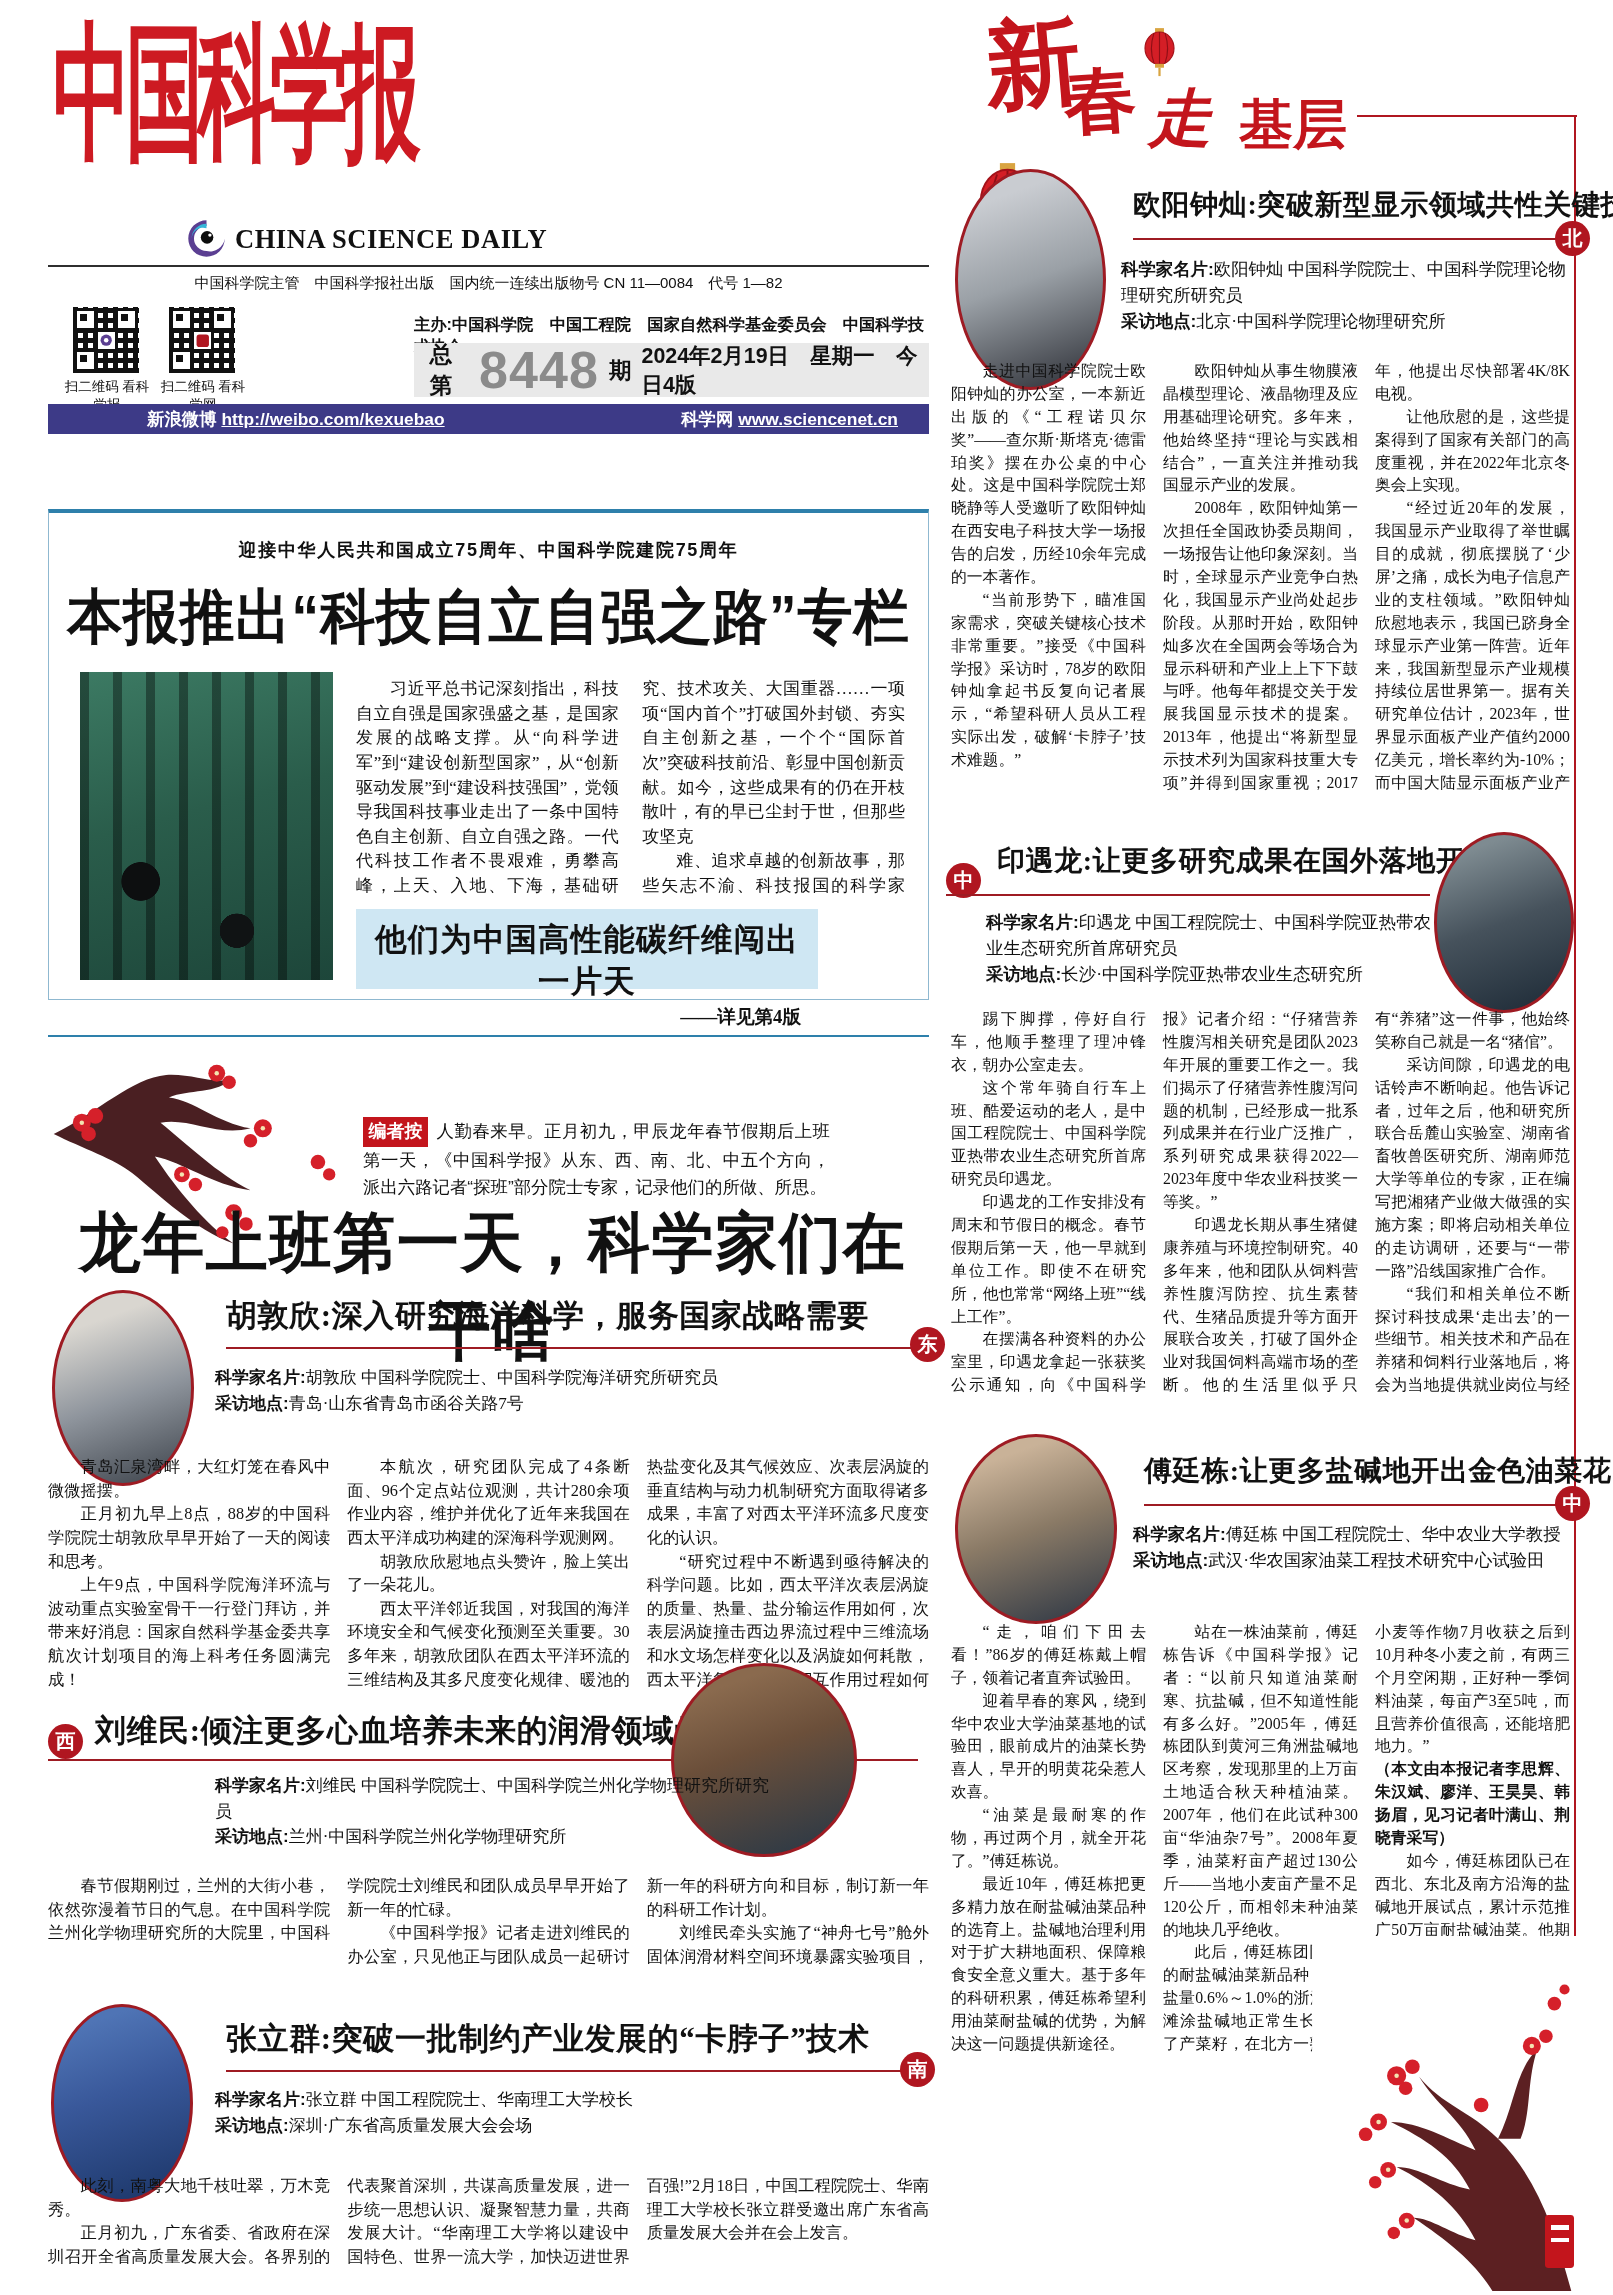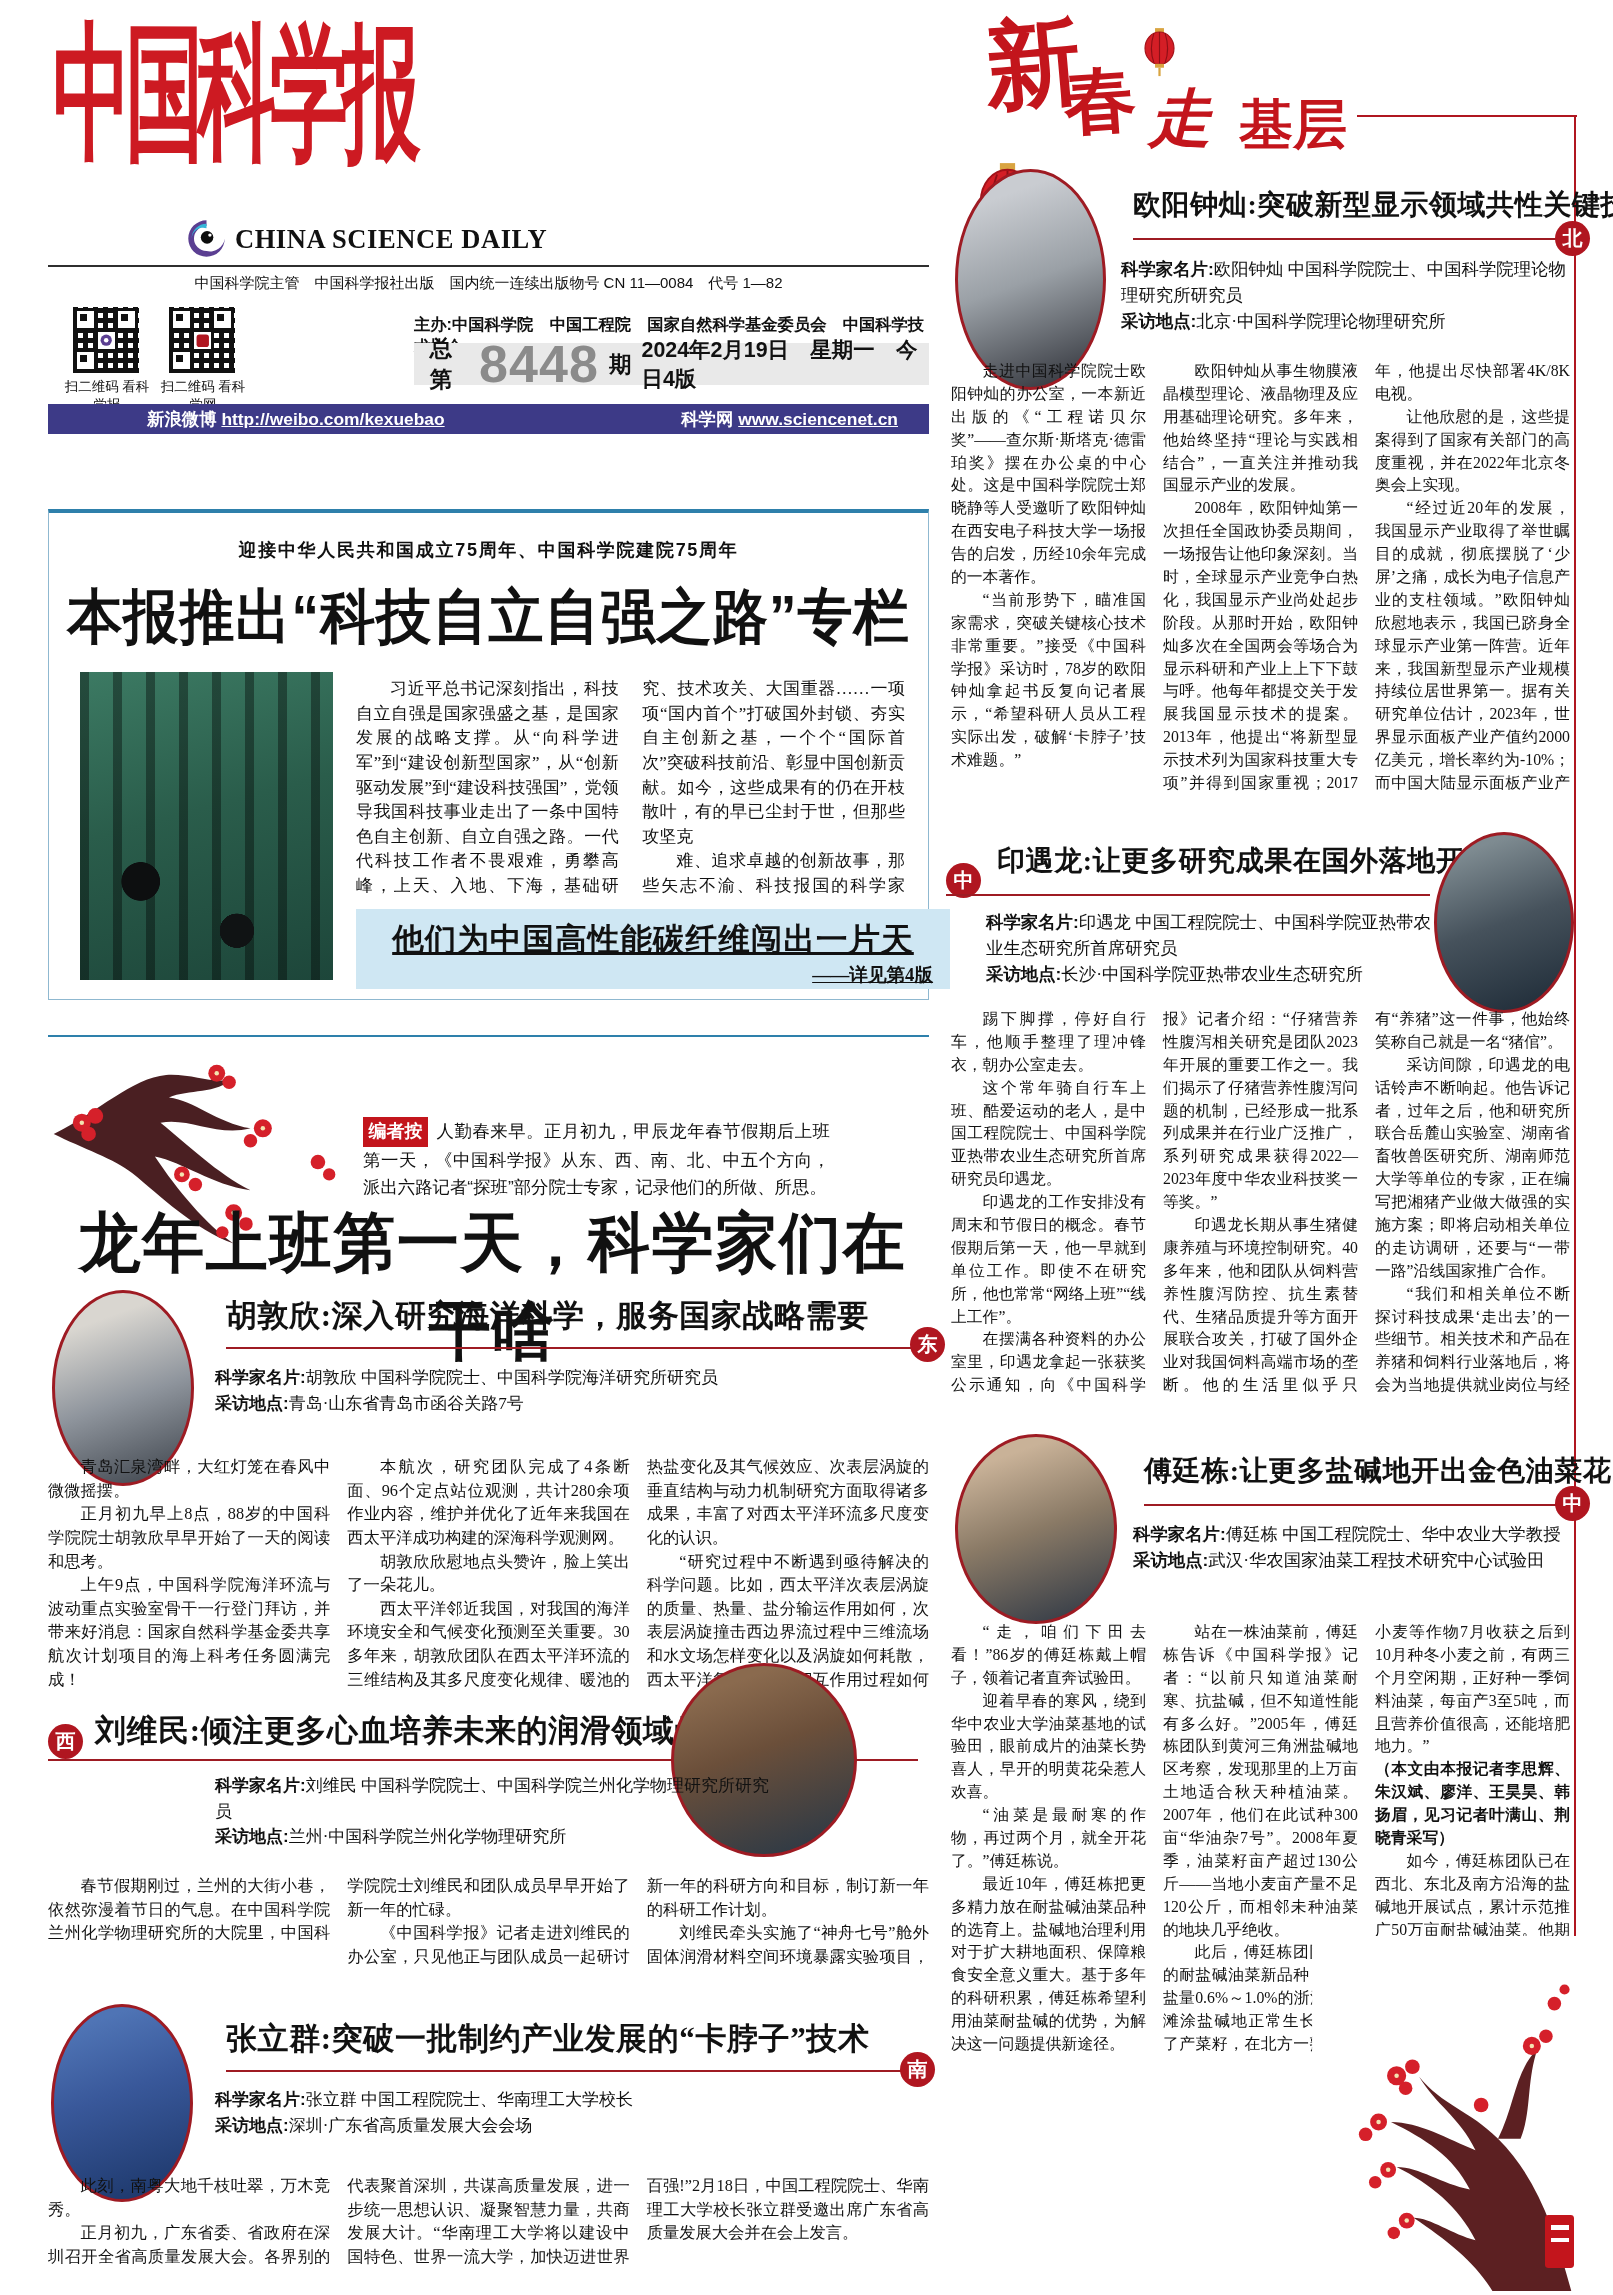--- a/index.html
+++ b/index.html
@@ -17,21 +17,21 @@
   .qr{width:66px;height:66px;position:relative;
       background:repeating-linear-gradient(90deg,#111 0 5px,transparent 5px 10px),
                  repeating-linear-gradient(0deg,#111 0 5px,#fff 5px 10px);}
   .qr .eye{position:absolute;width:17px;height:17px;border:3.9px solid #111;background:#fff;}
   .qr .eye i{position:absolute;left:2.8px;top:2.8px;width:6.8px;height:6.8px;background:#111;display:block;}
   .qr .eye.tl{left:1.1px;top:1.1px}.qr .eye.tr{right:1.1px;top:1.1px}.qr .eye.bl{left:1.1px;bottom:1.1px}
   .qr .logo-center{position:absolute;left:25px;top:25px;width:17px;height:17px;background:#fff;
       display:flex;align-items:center;justify-content:center;}
   .qr-caption{font-size:13.5px;width:96px;text-align:center;}
   #organizer-line{left:414px;top:314px;width:515px;font-size:16.3px;font-weight:bold;}
-  #issue-bar{left:414px;top:343px;width:515px;height:42px;background:#e9e9e9;
+  #issue-bar{left:414px;top:343px;width:515px;height:54px;background:#e9e9e9;
      display:flex;align-items:center;gap:10px;padding-left:15.8px;box-sizing:border-box;}
   #issue-bar .pre{font-size:22.5px;font-weight:bold;}
   #issue-bar .num{font-size:52px;font-weight:900;color:#8b8b8b;line-height:1;letter-spacing:1.1px;}
   #issue-bar .date{font-size:21.4px;font-weight:bold;}
   #weibo-bar{left:48px;top:404px;width:881px;height:30px;background:#3d3a87;color:#fff;
      display:flex;align-items:center;justify-content:space-between;
      padding:0 31px 0 99px;box-sizing:border-box;font-size:17.4px;font-weight:bold;}
   #weibo-bar a{color:#fff;text-decoration:underline;font-weight:bold;}
   
   #feature-box{left:48px;top:509px;width:881px;height:491px;box-sizing:border-box;
@@ -41,22 +41,22 @@
      letter-spacing:1.1px;transform:scaleY(1.08);transform-origin:top;}
   #feature-img{left:31px;top:159px;width:253px;height:308px;
      background:
        radial-gradient(circle at 24% 68%,#0d0f10 0 19px,transparent 19.7px),
        radial-gradient(circle at 62% 84%,#101314 0 17px,transparent 17.4px),
        repeating-linear-gradient(90deg,rgba(0,0,0,.38) 0 9px,transparent 9px 33px),
        linear-gradient(165deg,#3c7a63 0%,#2a5d4b 45%,#1d463a 100%);}
   #feature-cols{left:307px;top:164px;width:549px;height:222px;column-count:2;column-gap:23.6px;
      font-size:17px;line-height:1.45;text-align:justify;overflow:hidden;}
   #feature-cols p{margin:0;text-indent:2em;}
-  #feature-banner{left:307px;top:396px;width:594px;height:80px;background:#cfe7f3;
-     box-sizing:border-box;padding:10px 17px 0 17px;text-decoration:underline;}
+  #feature-banner{left:307px;top:396px;width:462px;height:80px;background:#cfe7f3;
+     box-sizing:border-box;padding:10px 17px 0 17px;}
   #feature-banner .b-title{text-align:center;font-size:31.5px;font-weight:900;letter-spacing:1.1px;}
   #feature-banner .b-ref{text-align:right;font-size:18.6px;font-weight:bold;margin-top:1.1px;}
   #blue-sep{left:48px;top:1035px;width:881px;height:2.3px;background:#2e80ab;}
   
   #editor-note{left:363px;top:1117px;width:467px;font-size:17.4px;line-height:1.55;text-align:justify;}
   #editor-note .en-label{display:inline-block;background:#c3151c;color:#fff;font-weight:bold;
      font-size:18px;padding:1.1px 5.6px;margin-right:7.9px;}
   #dragon-headline{left:62px;top:1199px;width:861px;text-align:center;font-size:62px;
      font-weight:900;letter-spacing:1.7px;transform:scaleY(1.05);transform-origin:top;}
   

